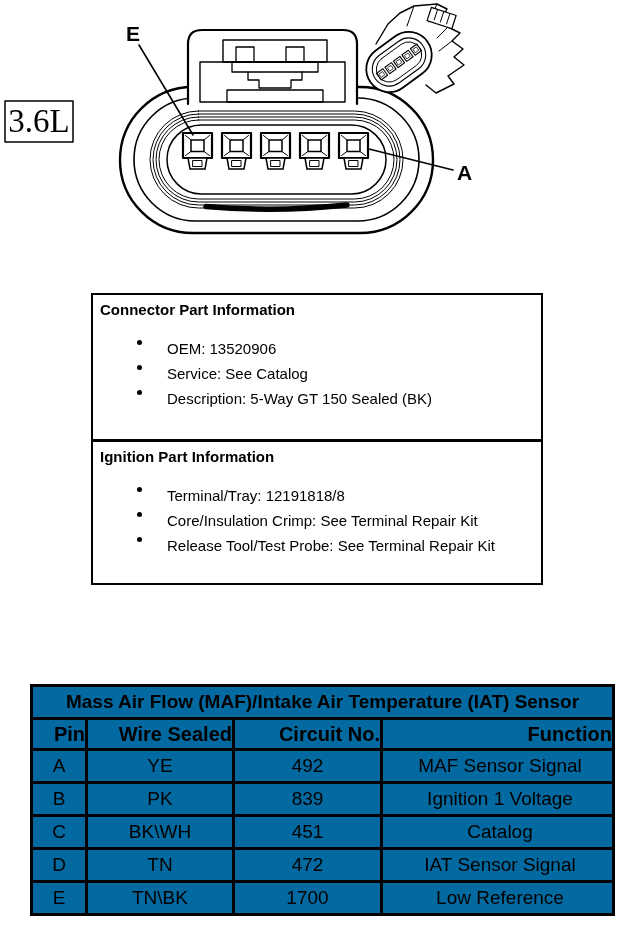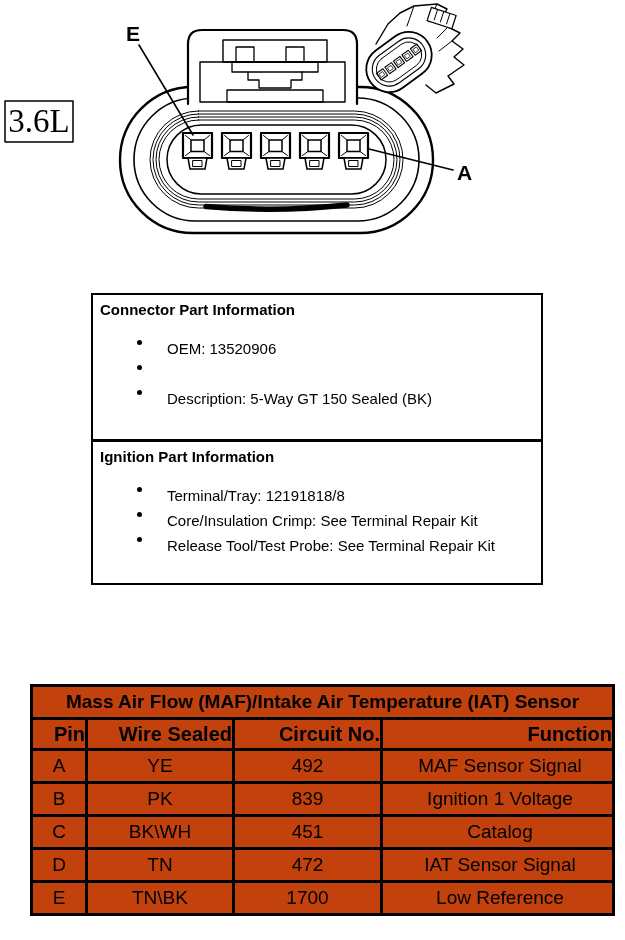--- a/index.html
+++ b/index.html
@@ -16,21 +16,21 @@
     border:2px solid #000;box-sizing:border-box;background:#fff;
   }
   .info-section{box-sizing:border-box;padding:5px 0 0 7px;}
   .info-section.first{height:147px;border-bottom:3px solid #000;}
   .info-title{font-size:15px;font-weight:bold;line-height:19px;}
   .bullet-list{margin-top:21px;}
   .bullet-row{display:flex;height:25px;margin-left:37px;font-size:15px;}
   .bullet-row .dot{width:5px;height:5px;border-radius:50%;background:#000;margin-right:25px;flex:none;}
   
   .pinout-wrap{position:absolute;left:30px;top:684px;}
-  table.pinout{border-collapse:collapse;table-layout:fixed;width:582px;background:#c2410c;}
+  table.pinout{border-collapse:collapse;table-layout:fixed;width:582px;background:#0369a1;}
   table.pinout td,table.pinout th{border:3px solid #000;overflow:hidden;}
   td.t-title{font-size:20px;font-weight:bold;height:32px;padding:1px 2px 1px 4px;white-space:nowrap;}
   table.pinout th{font-size:20px;height:26px;text-align:right;padding:1px 0;}
   table.pinout tbody td{font-size:19px;height:28px;text-align:center;padding:1px 0;}
   table.pinout tbody td.fn{text-align:center;padding-left:5px;white-space:nowrap;}
   svg text{user-select:none;}
 </style>
 </head>
 <body>
 
@@ -125,20 +125,21 @@
 <div class="info-box">
   <div class="info-section first">
     <div class="info-title">Connector Part Information</div>
     <div class="bullet-list">
       <div class="bullet-row">
         <span class="dot"></span>
         <span>OEM: 13520906</span>
       </div>
       <div class="bullet-row">
         <span class="dot"></span>
+        <span>Service: See Catalog</span>
       </div>
       <div class="bullet-row">
         <span class="dot"></span>
         <span>Description: 5-Way GT 150 Sealed (BK)</span>
       </div>
     </div>
   </div>
   <div class="info-section">
     <div class="info-title">Ignition Part Information</div>
     <div class="bullet-list">

